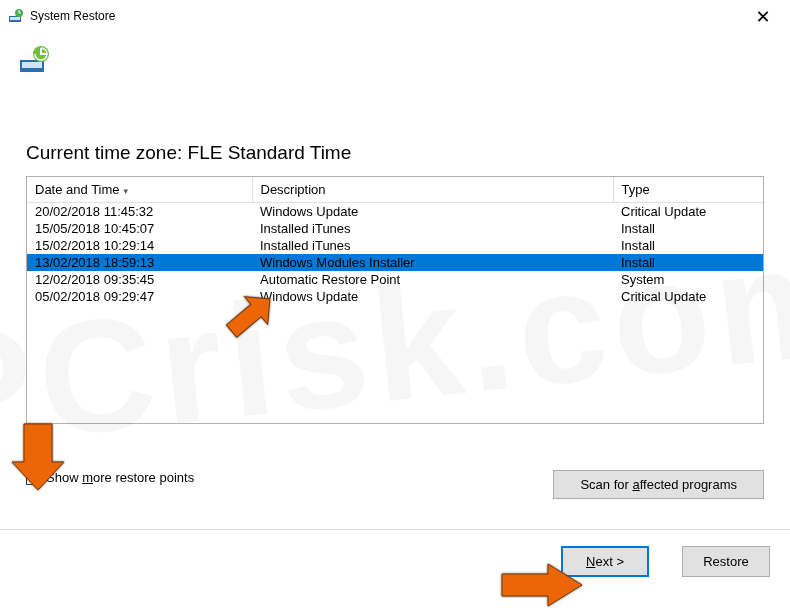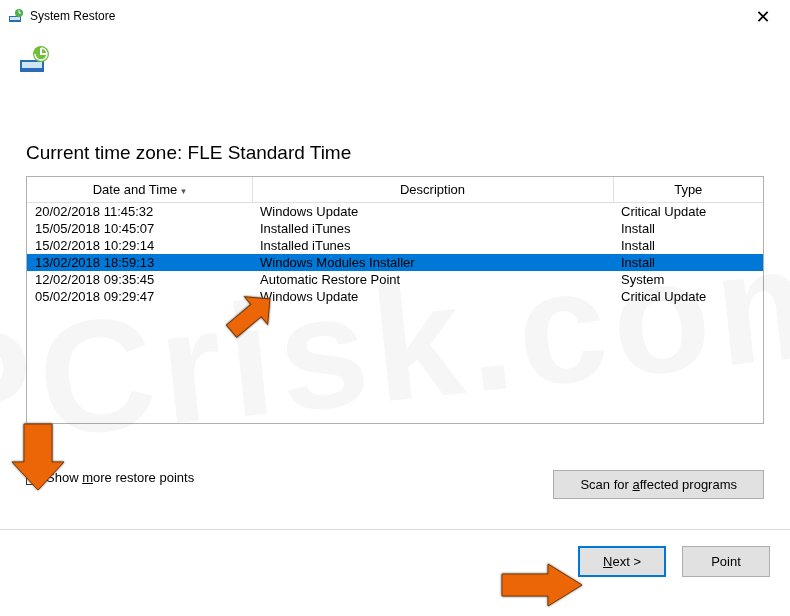--- a/index.html
+++ b/index.html
@@ -36,21 +36,21 @@
   .tz-label { font-size: 19px; color: #000; margin: 42px 0 12px 0; }
   .table-wrap {
     border: 1px solid #b0b0b0;
     background: #fff;
     height: 248px;
     overflow: hidden;
     position: relative;
   }
   table { width: 100%; border-collapse: collapse; font-size: 13px; }
   thead th {
-    text-align: center;
+    text-align: left;
     font-weight: 400;
     padding: 5px 8px;
     border-right: 1px solid #e0e0e0;
     border-bottom: 1px solid #e0e0e0;
     background: #fff;
     position: relative;
   }
   thead th:last-child { border-right: none; }
   .sort-ind { margin-left: 4px; font-size: 9px; color: #555; }
   tbody td {
@@ -76,29 +76,30 @@
   .chk.checked::after { content: "✓"; }
   .u { text-decoration: underline; }
   .btn {
     border: 1px solid #adadad;
     background: #e1e1e1;
     padding: 6px 18px;
     font-size: 13px;
     font-family: inherit;
     cursor: pointer;
     min-width: 88px;
+    margin-left: 9px;
   }
   .btn.long { padding: 6px 26px; }
   .btn.primary { border: 2px solid #0078d7; background: #e1e1e1; }
   .dialog-hr {
     border: none; border-top: 1px solid #dcdcdc;
     margin: 30px 0 0 0;
   }
   .footer {
-    display: flex; justify-content: flex-end; gap: 16px;
+    display: flex; justify-content: flex-end; gap: 24px;
     padding: 16px 20px;
   }
   
   .arrow {
     position: absolute;
     z-index: 50;
     filter: drop-shadow(0 0 1px #555);
   }
   .arrow svg { display: block; }
   
@@ -199,21 +200,21 @@
     <span class="chk checked"></span>
     <span><span>Show </span><span class="u">m</span><span>ore restore points</span></span>
   </label>
   <button class="btn long"><span>Scan for </span><span class="u">a</span><span>ffected programs</span></button>
 </div>
 
 <hr class="dialog-hr">
 
 <div class="footer">
   <button class="btn primary"><span class="u">N</span><span>ext &gt;</span></button>
-  <button class="btn">Point</button>
+  <button class="btn">Restore</button>
 </div>
 
 <div class="arrow" style="left:211px; top:290px;">
   <svg width="70" height="70">
       <polygon points="50,8 68,26 50,44 50,34 18,34 18,18 50,18" fill="#ec6608" stroke="#7a3a00" stroke-width="1" transform="rotate(-40 40 30)"></polygon>
     </svg>
 </div>
 <div class="arrow" style="left:8px; top:416px;">
   <svg width="60" height="80">
       <polygon points="16,8 44,8 44,46 56,46 30,74 4,46 16,46" fill="#ec6608" stroke="#7a3a00" stroke-width="1"></polygon>

